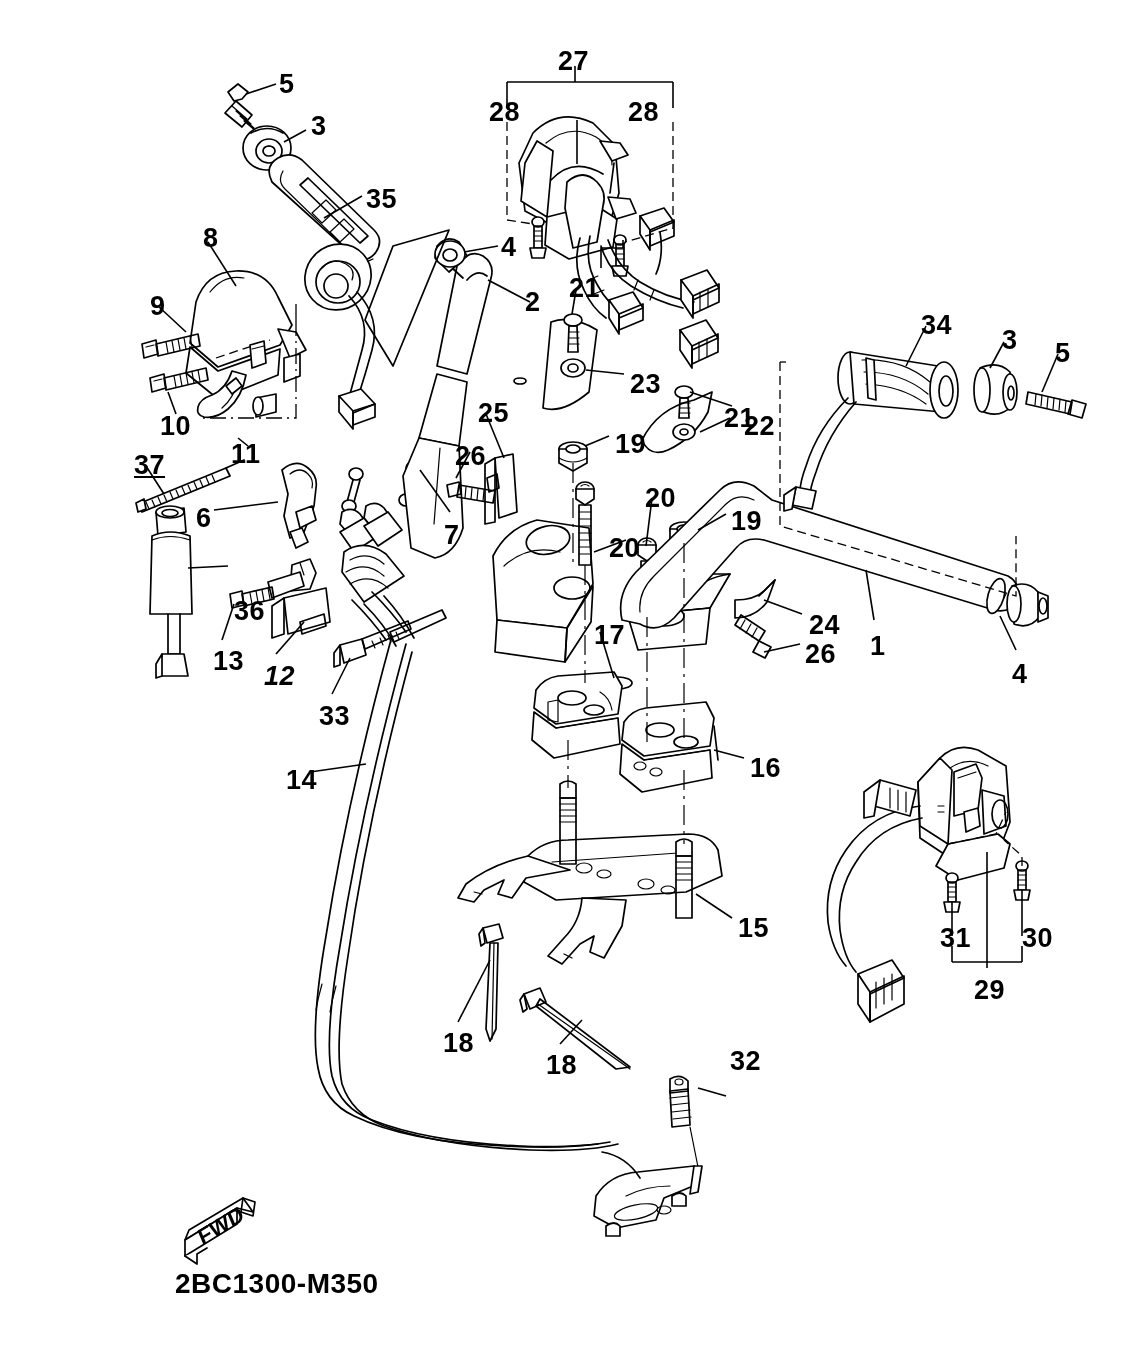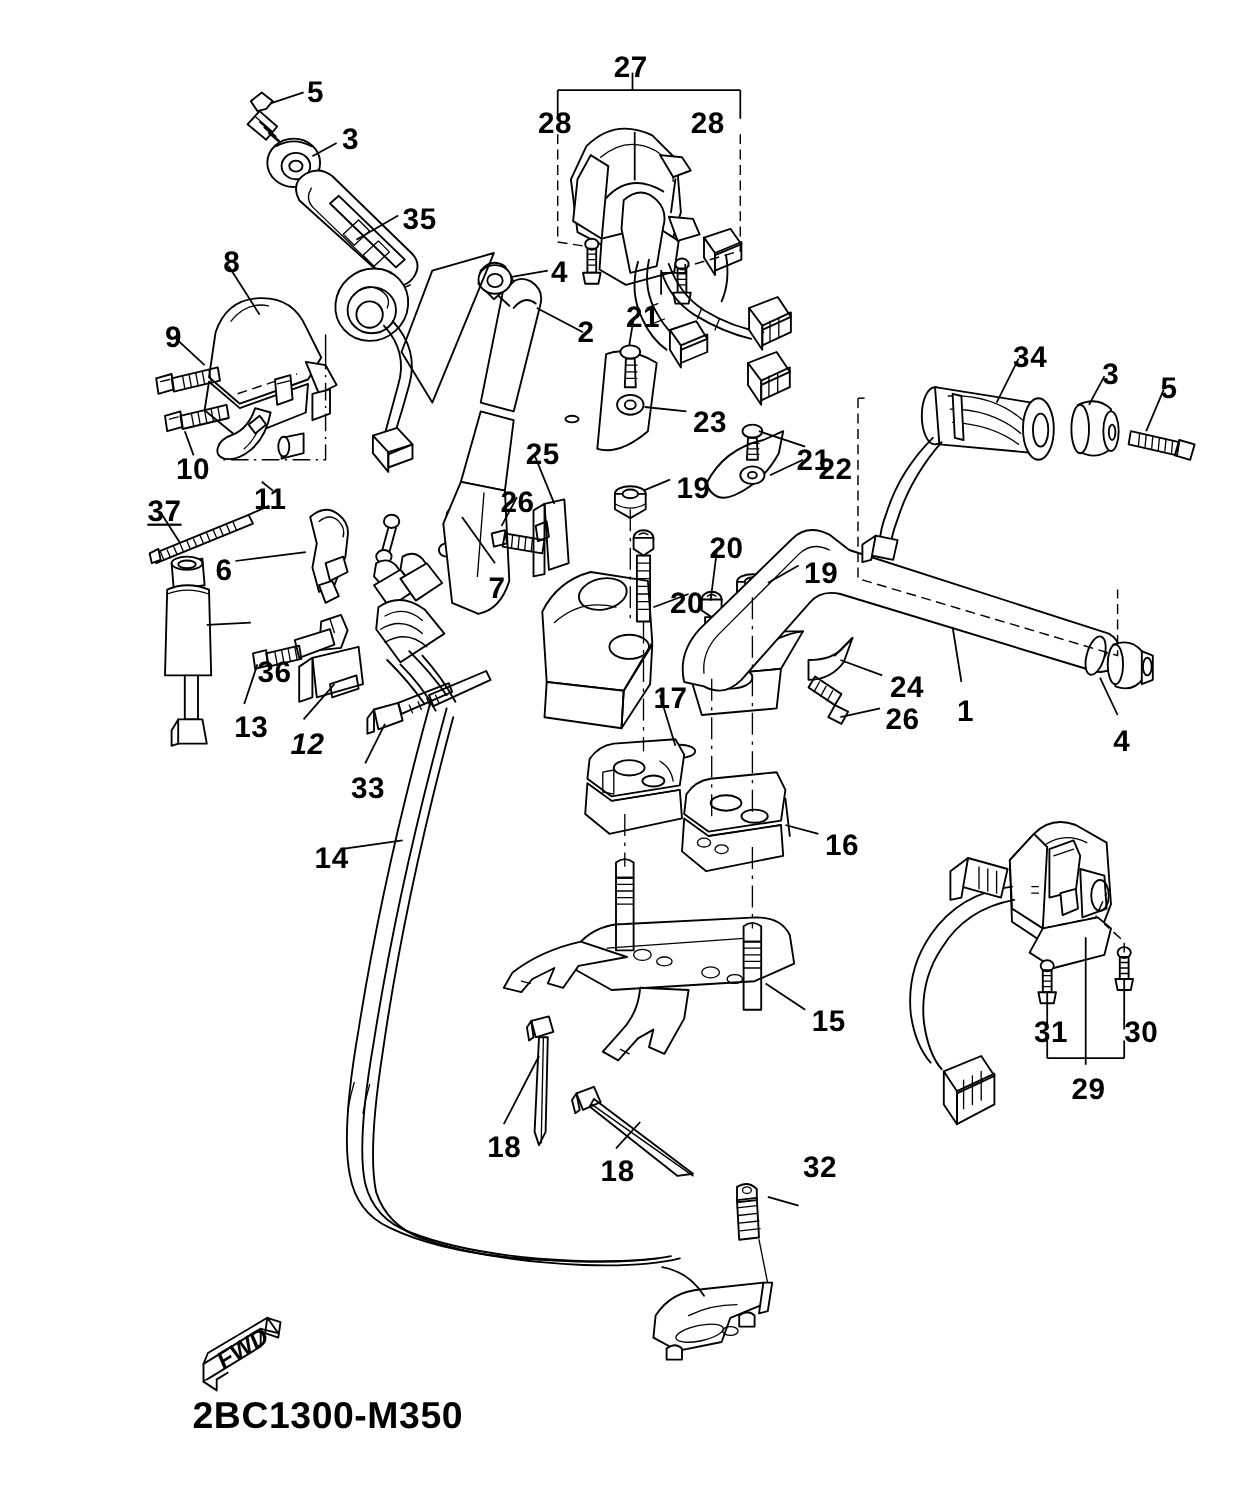--- a/index.html
+++ b/index.html
@@ -70,21 +70,21 @@
     font-size: 27px;
     font-weight: 700;
     color: #000000;
     line-height: 1;
     white-space: nowrap;
     letter-spacing: 0.5px;
   }
   .partcode {
     position: absolute;
     font-family: "Liberation Sans", sans-serif;
-    font-size: 34px;
+    font-size: 28px;
     font-weight: 700;
     color: #000000;
     letter-spacing: 0.5px;
     white-space: nowrap;
   }
   .fwd-label {
     position: absolute;
     font-family: "Liberation Sans", sans-serif;
     font-weight: 700;
     font-size: 22px;

